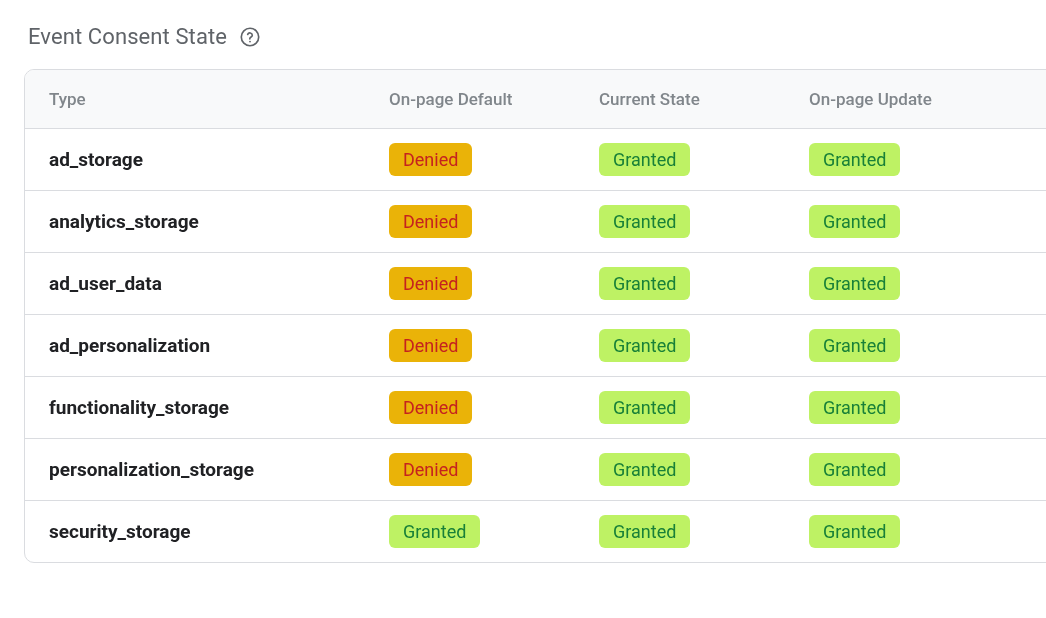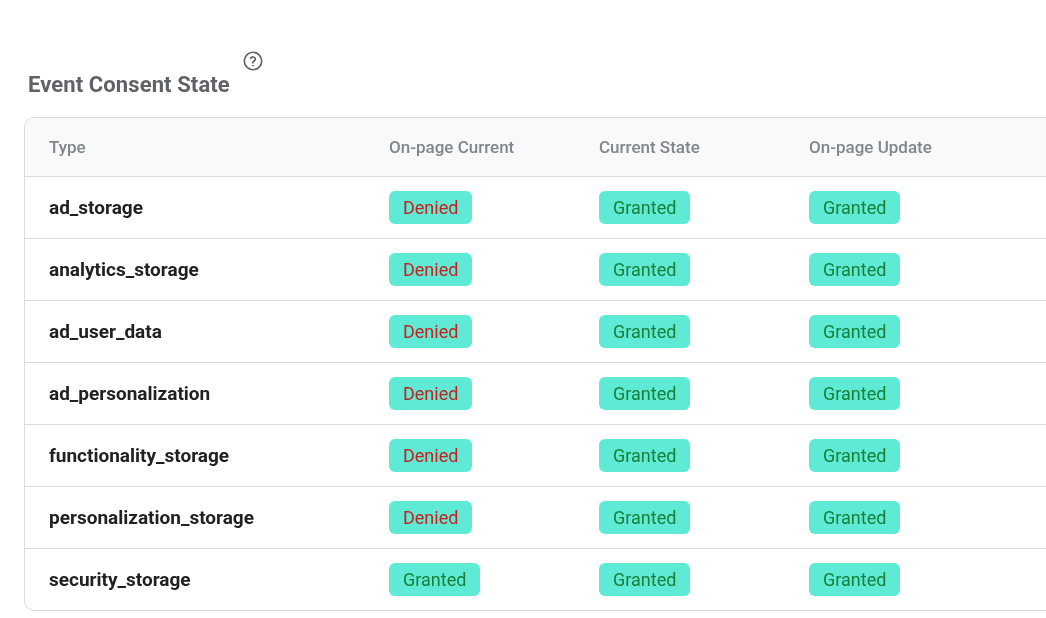--- a/index.html
+++ b/index.html
@@ -15,24 +15,23 @@
     }
     .section-header {
       display: flex;
       align-items: center;
       gap: 12px;
       margin-bottom: 20px;
       margin-left: 4px;
     }
     .section-title {
       font-size: 22px;
-      font-weight: 700;
+      font-weight: 400;
       color: #5f6368;
       letter-spacing: 0.1px;
-      margin-top: 48px;
     }
     .help-icon {
       display: inline-flex;
       align-items: center;
       justify-content: center;
       width: 22px;
       height: 22px;
       color: #5f6368;
     }
     .help-icon svg {
@@ -77,46 +76,46 @@
     .badge {
       display: inline-flex;
       align-items: center;
       justify-content: center;
       padding: 6px 14px;
       border-radius: 6px;
       font-size: 18px;
       font-weight: 400;
     }
     .badge.denied {
-      background: #5eead4;
+      background: #eab308;
       color: #c5221f;
     }
     .badge.granted {
-      background: #5eead4;
+      background: #bef264;
       color: #188038;
     }
   </style>
 </head>
 <body>
 
 <div class="section-header">
   <span class="section-title">Event Consent State</span>
   <span class="help-icon">
     <svg viewBox="0 0 24 24" fill="none" stroke="currentColor" stroke-width="1.8">
       <circle cx="12" cy="12" r="9.5"></circle>
       <path d="M9.5 9.2a2.6 2.6 0 0 1 5 .9c0 1.5-1.6 2.1-2.2 2.6-.5.4-.5.9-.5 1.5" stroke-linecap="round"></path>
       <circle cx="12" cy="17" r="1" fill="currentColor" stroke="none"></circle>
     </svg>
   </span>
 </div>
 
 <div class="table">
   <div class="row header-row">
     <div class="cell header-cell">Type</div>
-    <div class="cell header-cell">On-page Current</div>
+    <div class="cell header-cell">On-page Default</div>
     <div class="cell header-cell">Current State</div>
     <div class="cell header-cell">On-page Update</div>
   </div>
   <div class="row">
       <div class="cell type-cell">ad_storage</div>
       <div class="cell">
         <span class="badge denied">Denied</span>
       </div>
       <div class="cell">
         <span class="badge granted">Granted</span>

